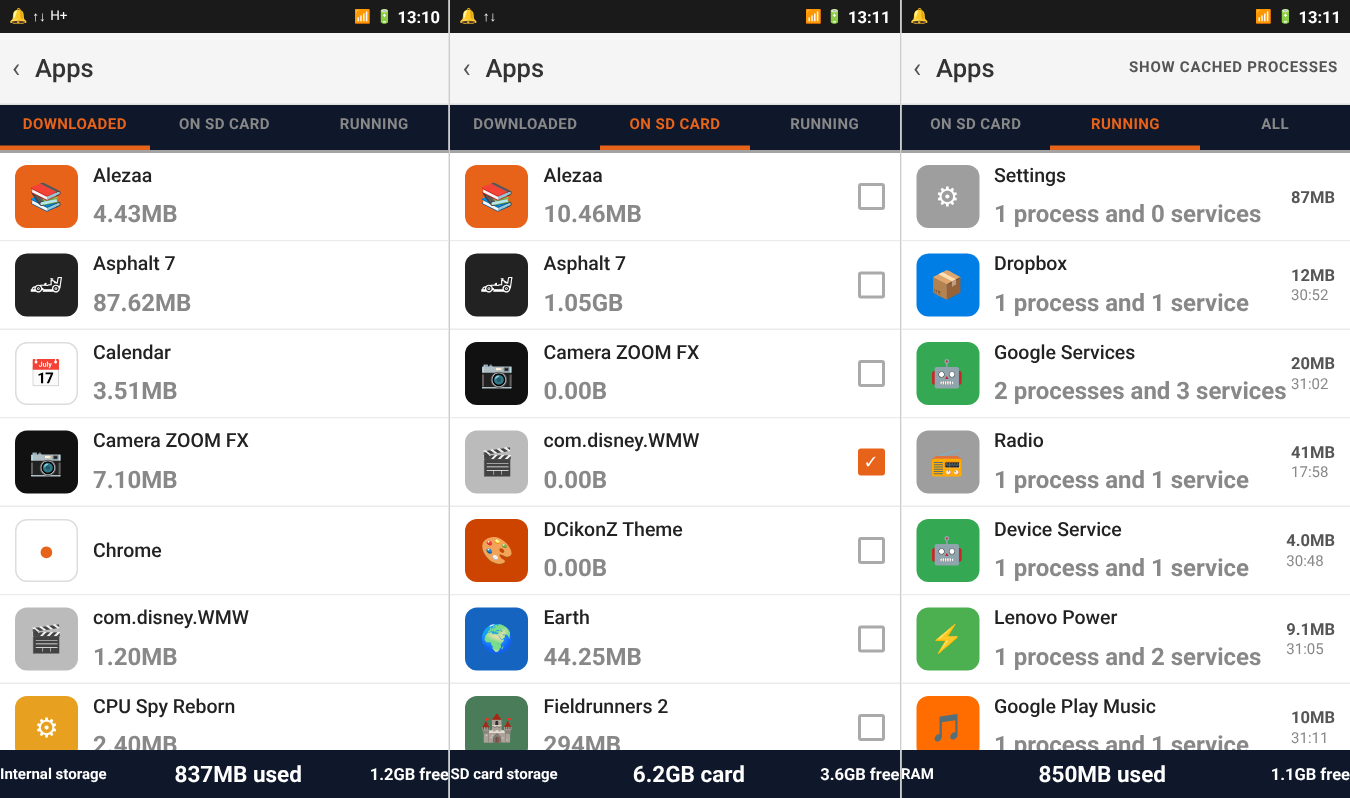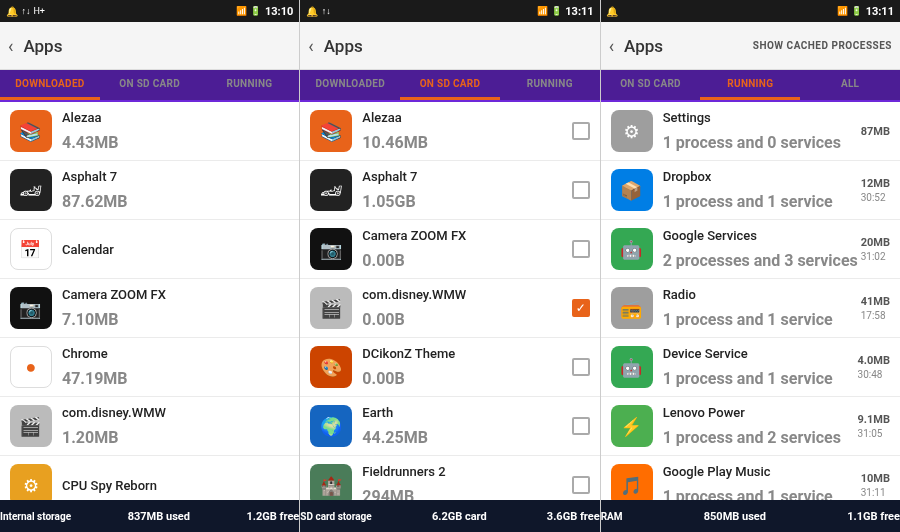--- a/index.html
+++ b/index.html
@@ -83,22 +83,22 @@
       font-size: 10px;
       font-weight: bold;
       color: #555;
       text-transform: uppercase;
       letter-spacing: 0.5px;
     }
 
     
     .tabs {
       display: flex;
-      background: #4c1d95;
-      border-bottom: 2px solid #6d28d9;
+      background: #0f172a;
+      border-bottom: 2px solid #a3a3a3;
       flex-shrink: 0;
     }
 
     .tab {
       flex: 1;
       text-align: center;
       padding: 8px 4px;
       font-size: 10px;
       font-weight: bold;
       color: #888;
@@ -202,21 +202,21 @@
       flex-shrink: 0;
     }
 
     .bottom-label {
       font-size: 10px;
       color: #fff;
       font-weight: bold;
     }
 
     .bottom-used {
-      font-size: 11px;
+      font-size: 15px;
       color: #fff;
       font-weight: bold;
     }
 
     .bottom-free {
       font-size: 11px;
       color: #fff;
       font-weight: bold;
     }
 
@@ -262,47 +262,48 @@
           <div class="app-icon" style="background: rgb(34, 34, 34); color: rgb(255, 255, 255); border-radius: 8px; font-size: 18px; display: flex; align-items: center; justify-content: center;">🏎</div>
           <div class="app-info">
             <div class="app-name">Asphalt 7</div>
             <div class="app-size">87.62MB</div>
           </div>
         </div>
         <div class="app-item">
           <div class="app-icon" style="background: rgb(255, 255, 255); color: rgb(21, 101, 192); border: 1px solid rgb(221, 221, 221); border-radius: 8px; font-size: 18px; display: flex; align-items: center; justify-content: center;">📅</div>
           <div class="app-info">
             <div class="app-name">Calendar</div>
+            <div class="app-size">3.51MB</div>
           </div>
         </div>
         <div class="app-item">
           <div class="app-icon" style="background: rgb(17, 17, 17); color: rgb(255, 255, 255); border-radius: 8px; font-size: 18px; display: flex; align-items: center; justify-content: center;">📷</div>
           <div class="app-info">
             <div class="app-name">Camera ZOOM FX</div>
             <div class="app-size">7.10MB</div>
           </div>
         </div>
         <div class="app-item">
           <div class="app-icon" style="background: rgb(255, 255, 255); color: rgb(232, 99, 26); border: 1px solid rgb(221, 221, 221); border-radius: 8px; font-size: 18px; display: flex; align-items: center; justify-content: center;">●</div>
           <div class="app-info">
             <div class="app-name">Chrome</div>
-            <div class="app-size">47.19MB</div>
           </div>
         </div>
         <div class="app-item">
           <div class="app-icon" style="background: rgb(187, 187, 187); color: rgb(51, 51, 51); border-radius: 8px; font-size: 18px; display: flex; align-items: center; justify-content: center;">🎬</div>
           <div class="app-info">
             <div class="app-name">com.disney.WMW</div>
             <div class="app-size">1.20MB</div>
           </div>
         </div>
         <div class="app-item">
           <div class="app-icon" style="background: rgb(232, 160, 32); color: rgb(255, 255, 255); border-radius: 8px; font-size: 18px; display: flex; align-items: center; justify-content: center;">⚙</div>
           <div class="app-info">
             <div class="app-name">CPU Spy Reborn</div>
+            <div class="app-size">2.40MB</div>
           </div>
         </div>
       </div>
       <div class="bottom-bar">
         <div class="bottom-label">Internal storage</div>
         <div class="bottom-used">837MB used</div>
         <div class="bottom-free">1.2GB free</div>
       </div>
     </div>
     <div class="screen">

